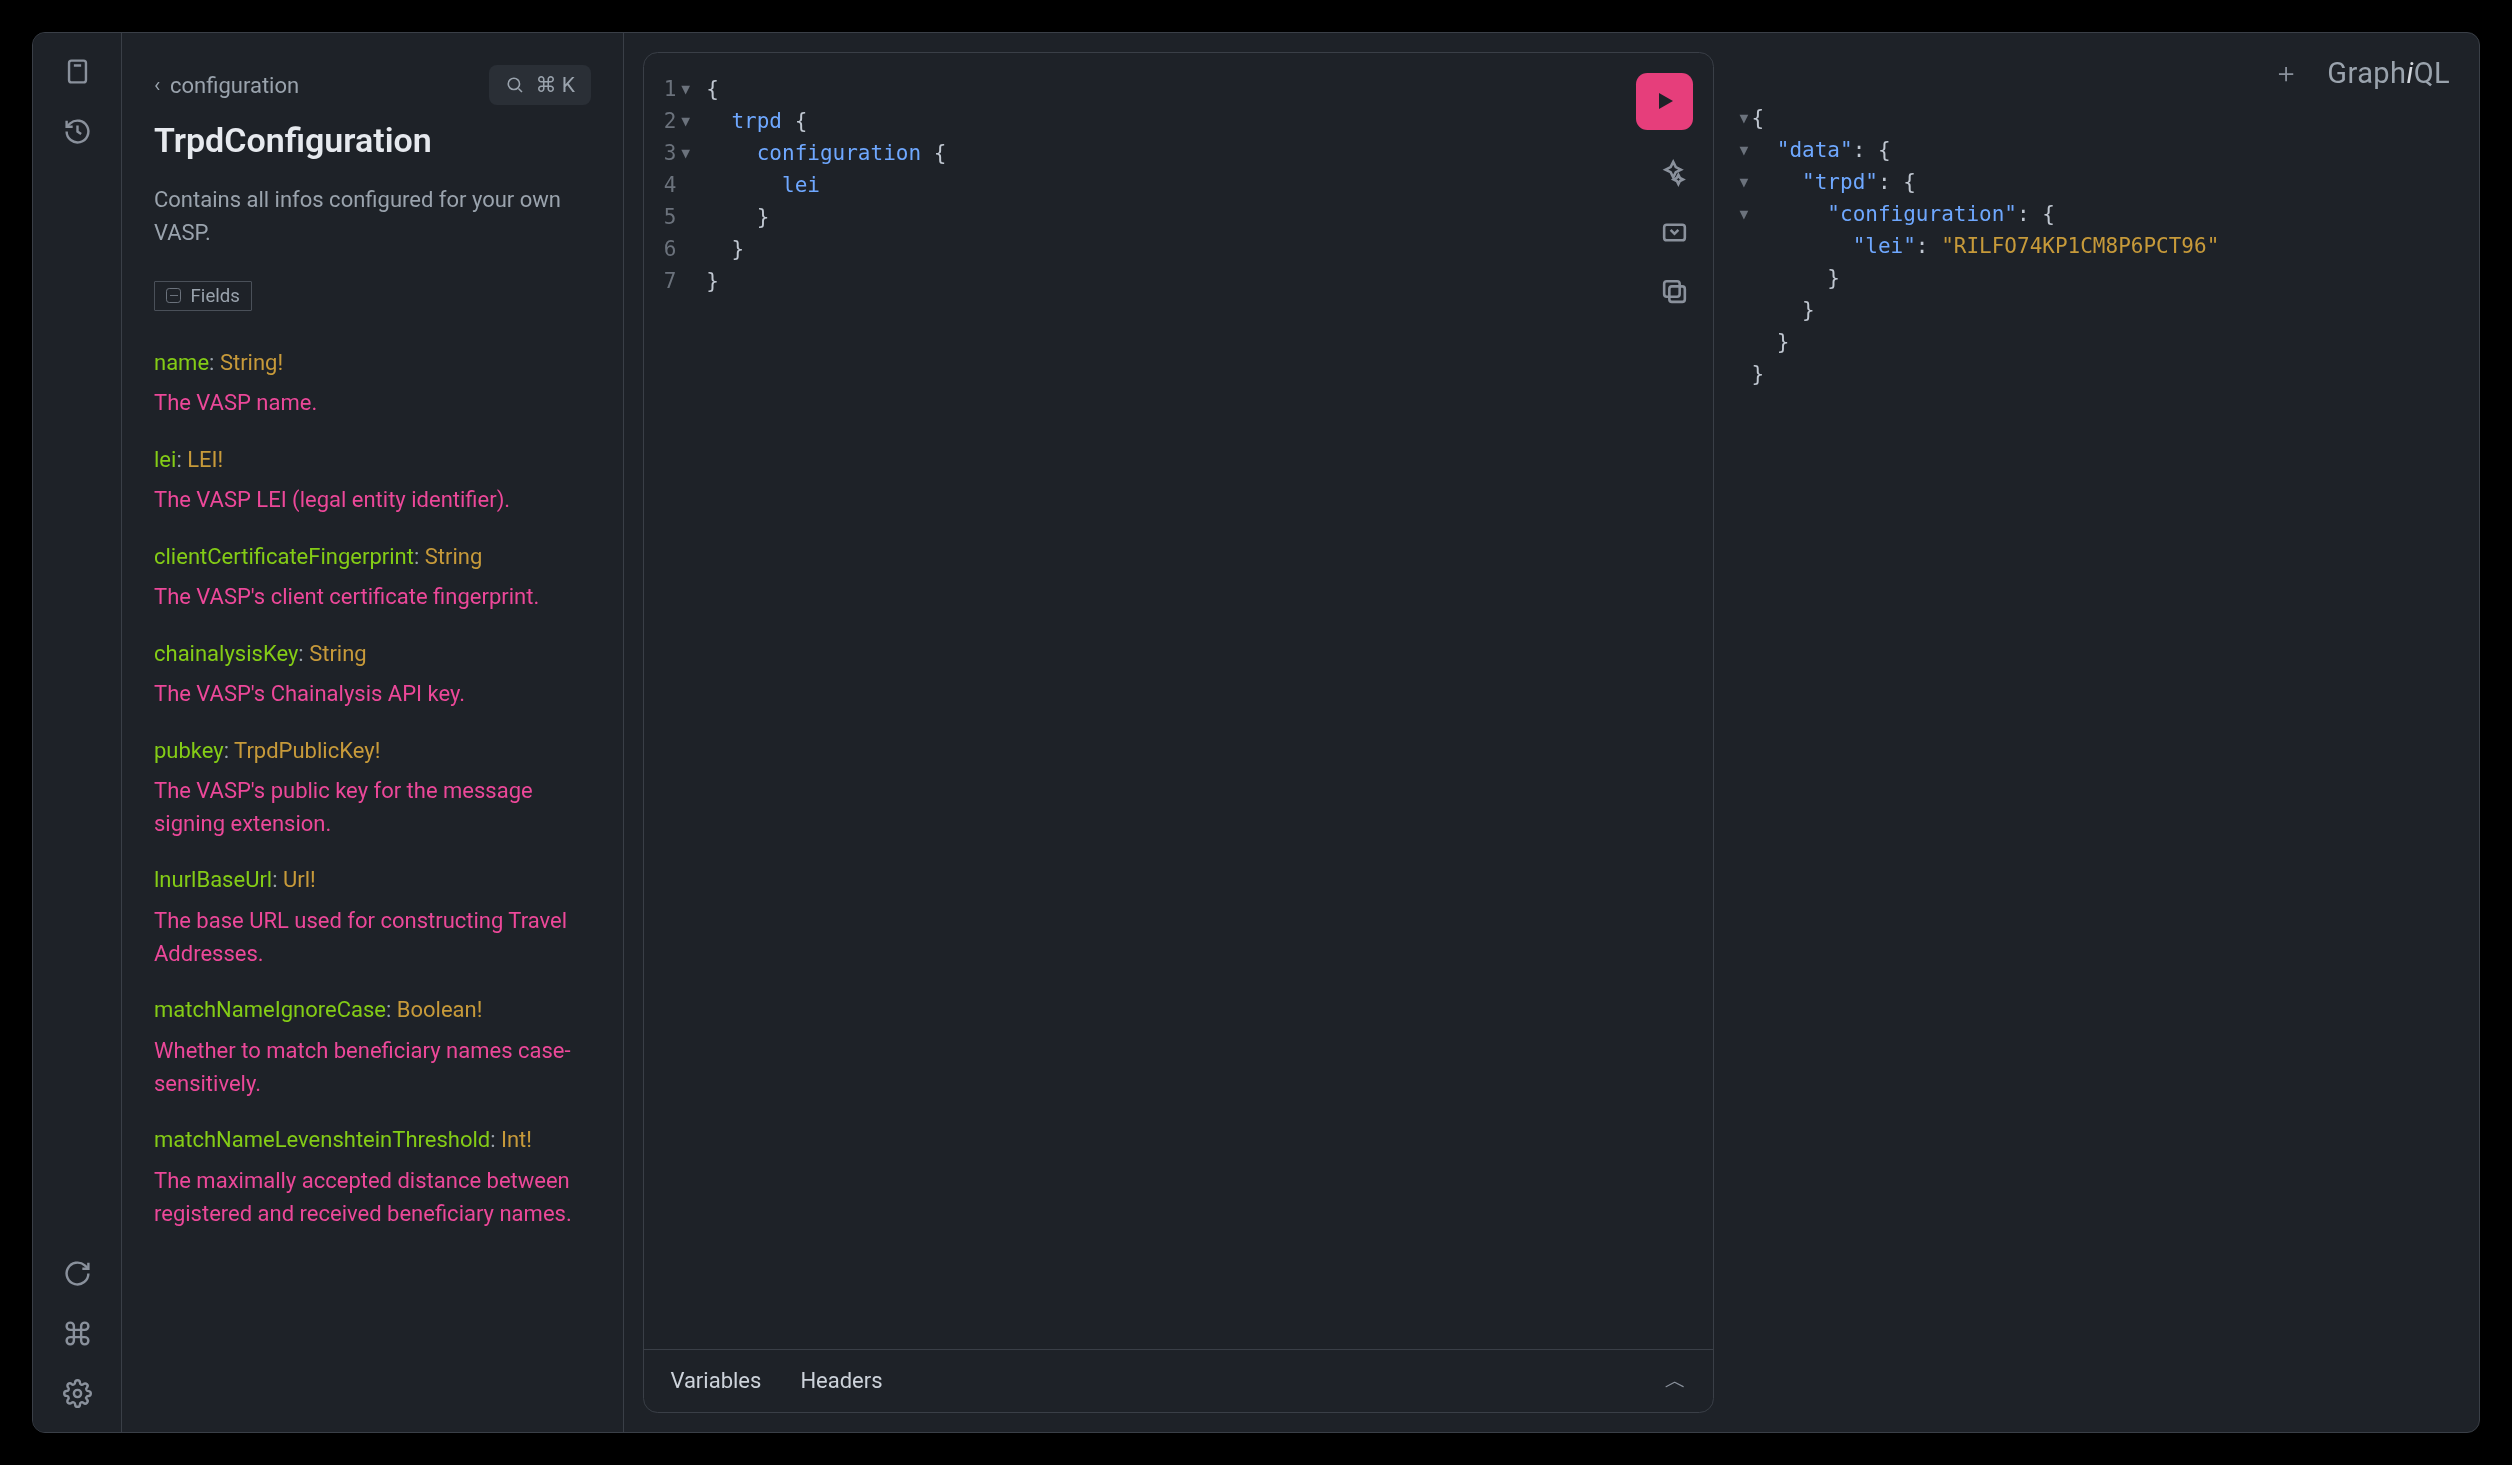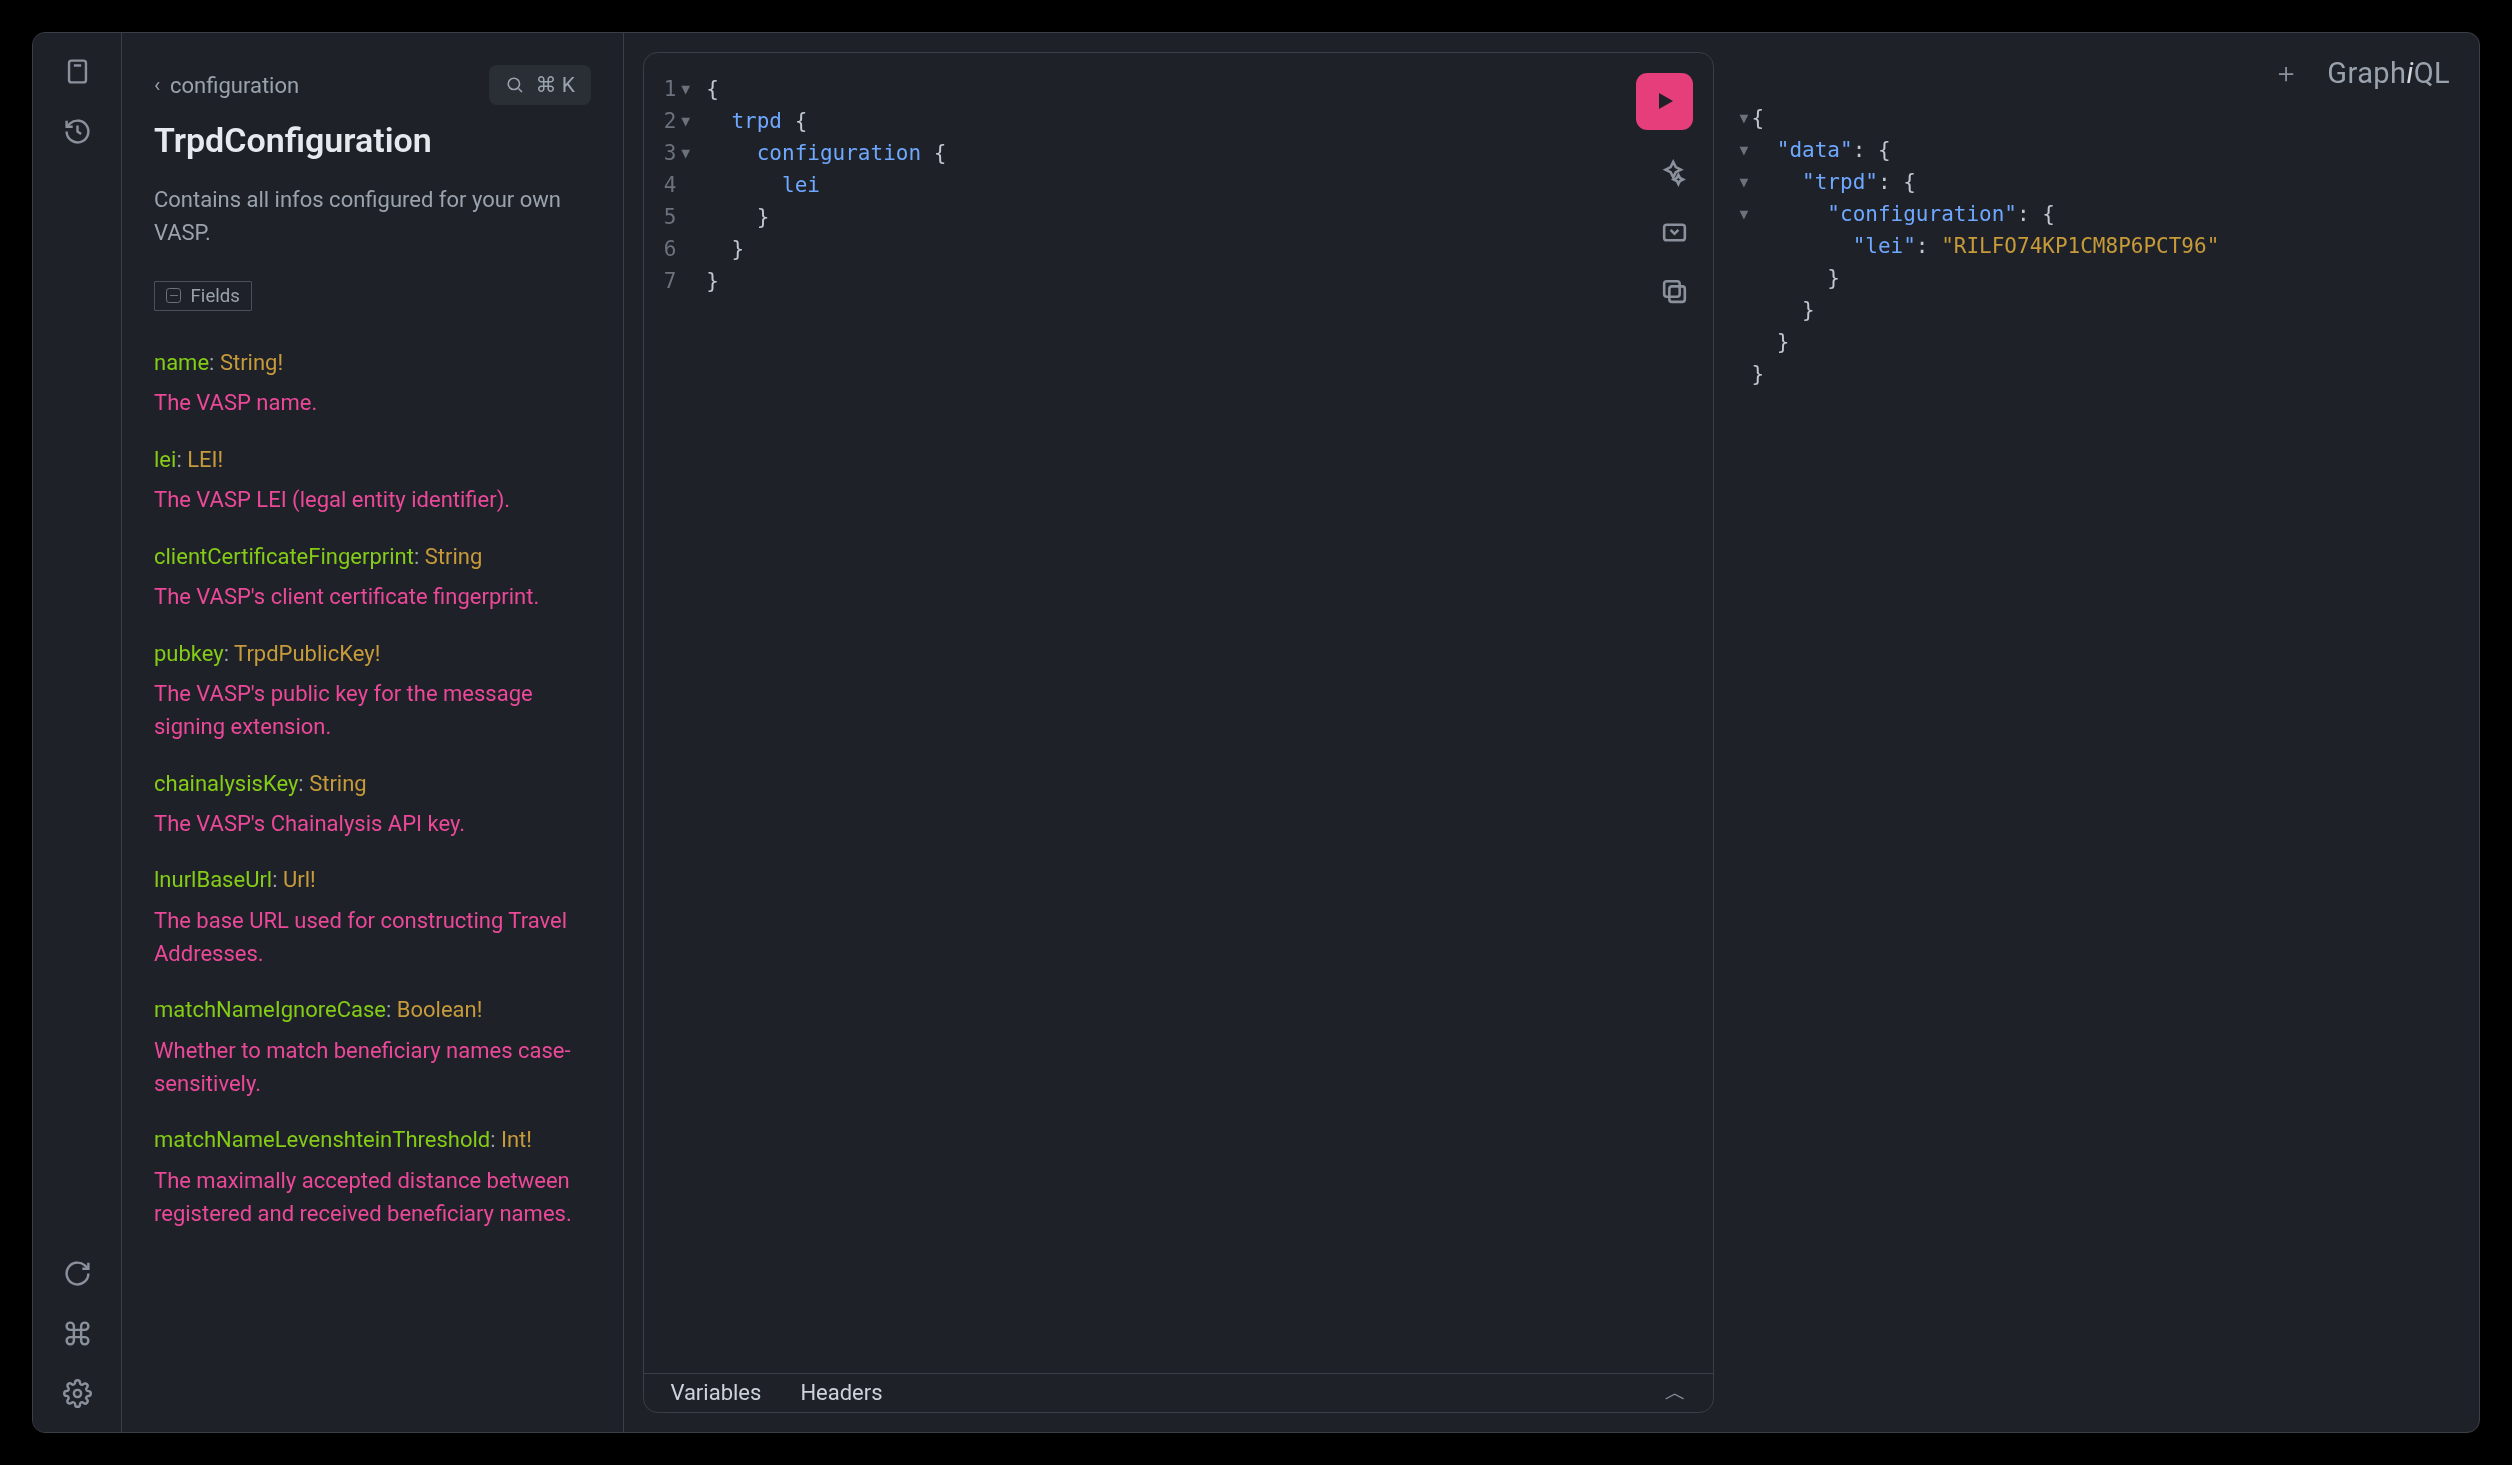--- a/index.html
+++ b/index.html
@@ -91,21 +91,21 @@
   background:#e63e7b; display:flex; align-items:center; justify-content:center;
   cursor:pointer;
 }
 .run-btn svg { width:24px; height:24px; fill:#1e2228; }
 .editor-tools { position:absolute; right:23px; top:105px; display:flex; flex-direction:column; gap:27.6px; }
 .tool-icon { width:31px; height:31px; color:#8a919c; cursor:pointer; }
 .tool-icon svg { width:31px; height:31px; stroke:#8a919c; fill:none; stroke-width:2; }
 .editor-footer {
   border-top:0.8px solid #3a3f47;
   display:flex; align-items:center; gap:39px;
-  padding:4px 26px; color:#cdd3db; font-size:22px;
+  padding:16px 26px; color:#cdd3db; font-size:22px;
 }
 .editor-footer .tab { cursor:pointer; }
 .editor-footer .collapse { margin-left:auto; color:#8a919c; cursor:pointer; }
 
 .rescol { width:746px; display:flex; flex-direction:column; }
 .res-header {
   display:flex; align-items:center; justify-content:flex-end;
   padding:21px 29px 8px 29px;
 }
 .plus-btn { color:#8a919c; font-size:27.6px; margin-right:27.6px; cursor:pointer; font-weight:300; }
@@ -195,26 +195,26 @@
         </div>
         <div class="field">
           <div class="field-sig"><span class="field-name">lei</span><span class="field-colon">: </span><span class="field-type">LEI!</span></div>
           <div class="field-desc">The VASP LEI (legal entity identifier).</div>
         </div>
         <div class="field">
           <div class="field-sig"><span class="field-name">clientCertificateFingerprint</span><span class="field-colon">: </span><span class="field-type">String</span></div>
           <div class="field-desc">The VASP's client certificate fingerprint.</div>
         </div>
         <div class="field">
+          <div class="field-sig"><span class="field-name">chainalysisKey</span><span class="field-colon">: </span><span class="field-type">String</span></div>
+          <div class="field-desc">The VASP's Chainalysis API key.</div>
+        </div>
+        <div class="field">
           <div class="field-sig"><span class="field-name">pubkey</span><span class="field-colon">: </span><span class="field-type">TrpdPublicKey!</span></div>
           <div class="field-desc">The VASP's public key for the message signing extension.</div>
-        </div>
-        <div class="field">
-          <div class="field-sig"><span class="field-name">chainalysisKey</span><span class="field-colon">: </span><span class="field-type">String</span></div>
-          <div class="field-desc">The VASP's Chainalysis API key.</div>
         </div>
         <div class="field">
           <div class="field-sig"><span class="field-name">lnurlBaseUrl</span><span class="field-colon">: </span><span class="field-type">Url!</span></div>
           <div class="field-desc">The base URL used for constructing Travel Addresses.</div>
         </div>
         <div class="field">
           <div class="field-sig"><span class="field-name">matchNameIgnoreCase</span><span class="field-colon">: </span><span class="field-type">Boolean!</span></div>
           <div class="field-desc">Whether to match beneficiary names case-sensitively.</div>
         </div>
         <div class="field">

